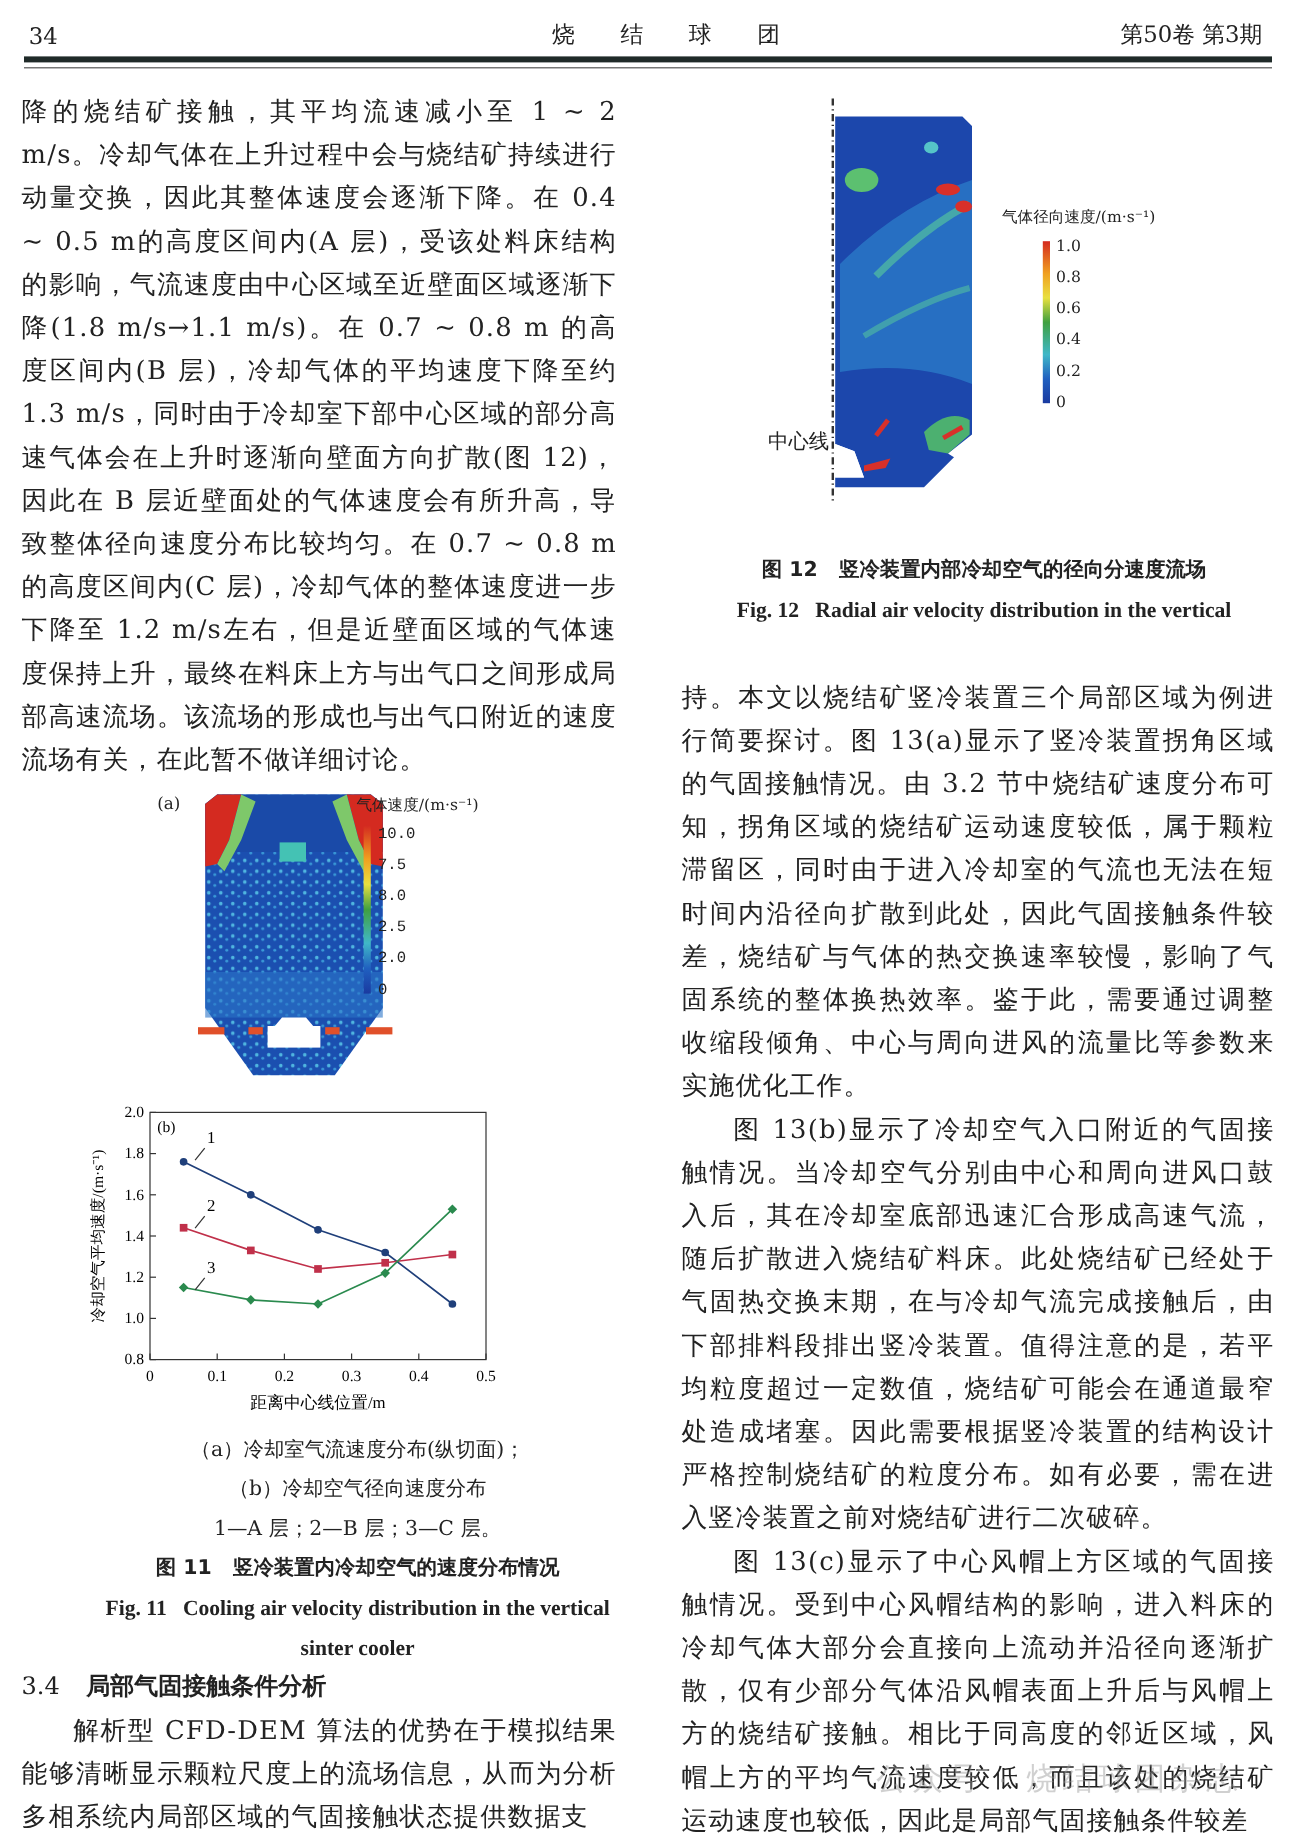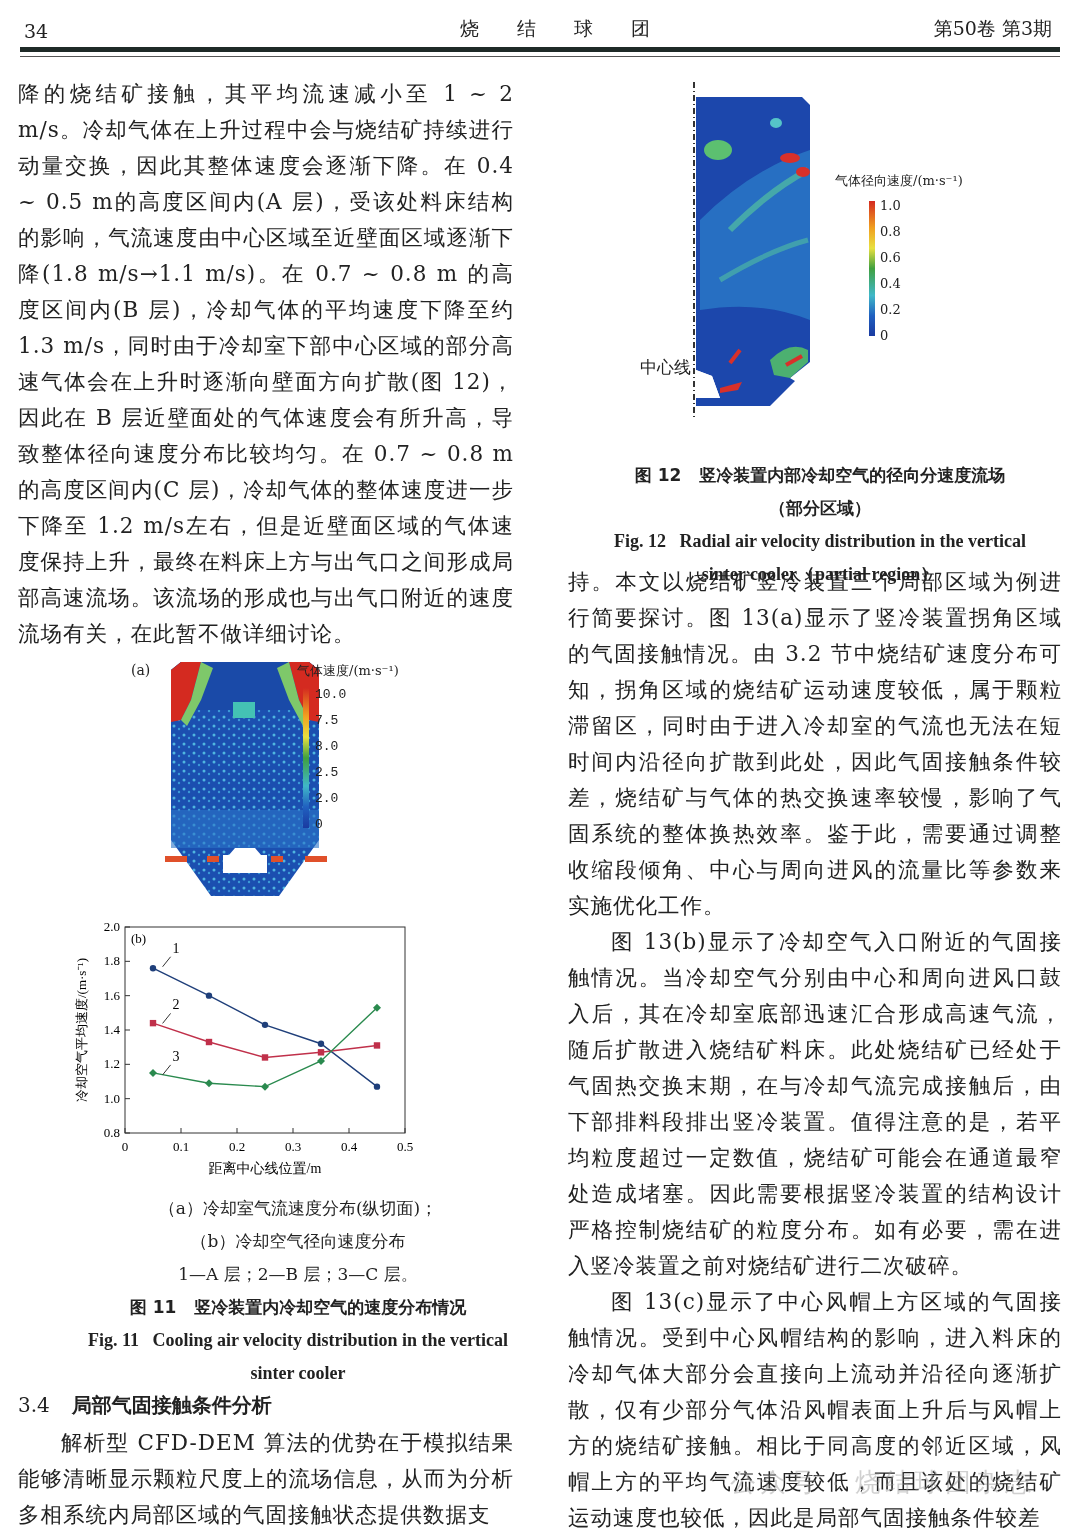--- a/index.html
+++ b/index.html
@@ -178,23 +178,21 @@
     <div>1.0</div>
     <div>0.8</div>
     <div>0.6</div>
     <div>0.4</div>
     <div>0.2</div>
     <div>0</div>
   </div>
 </div>
 <div class="cap" style="left:560px;width:520px;top:416px;margin-top:43px;">
   <div class="b"><span>图 12</span>&nbsp;&nbsp;&nbsp;<span>竖冷装置内部冷却空气的径向分速度流场</span></div>
-  <div class="b">（部分区域）</div>
   <div class="en"><span>Fig. 12</span>&nbsp;&nbsp;&nbsp;<span>Radial air velocity distribution in the vertical</span></div>
-  <div class="en">sinter cooler（partial region）</div>
 </div>
 
 <div class="para" style="left:568px;top:564px;width:494px;">
   <p>持。本文以烧结矿竖冷装置三个局部区域为例进行简要探讨。图 13(a)显示了竖冷装置拐角区域的气固接触情况。由 3.2 节中烧结矿速度分布可知，拐角区域的烧结矿运动速度较低，属于颗粒滞留区，同时由于进入冷却室的气流也无法在短时间内沿径向扩散到此处，因此气固接触条件较差，烧结矿与气体的热交换速率较慢，影响了气固系统的整体换热效率。鉴于此，需要通过调整收缩段倾角、中心与周向进风的流量比等参数来实施优化工作。</p>
   <p class="indent">图 13(b)显示了冷却空气入口附近的气固接触情况。当冷却空气分别由中心和周向进风口鼓入后，其在冷却室底部迅速汇合形成高速气流，随后扩散进入烧结矿料床。此处烧结矿已经处于气固热交换末期，在与冷却气流完成接触后，由下部排料段排出竖冷装置。值得注意的是，若平均粒度超过一定数值，烧结矿可能会在通道最窄处造成堵塞。因此需要根据竖冷装置的结构设计严格控制烧结矿的粒度分布。如有必要，需在进入竖冷装置之前对烧结矿进行二次破碎。</p>
   <p class="indent">图 13(c)显示了中心风帽上方区域的气固接触情况。受到中心风帽结构的影响，进入料床的冷却气体大部分会直接向上流动并沿径向逐渐扩散，仅有少部分气体沿风帽表面上升后与风帽上方的烧结矿接触。相比于同高度的邻近区域，风帽上方的平均气流速度较低，而且该处的烧结矿运动速度也较低，因此是局部气固接触条件较差</p>
 </div>
 
 <div class="wm">公众号 · 烧结球团杂志</div>
 

